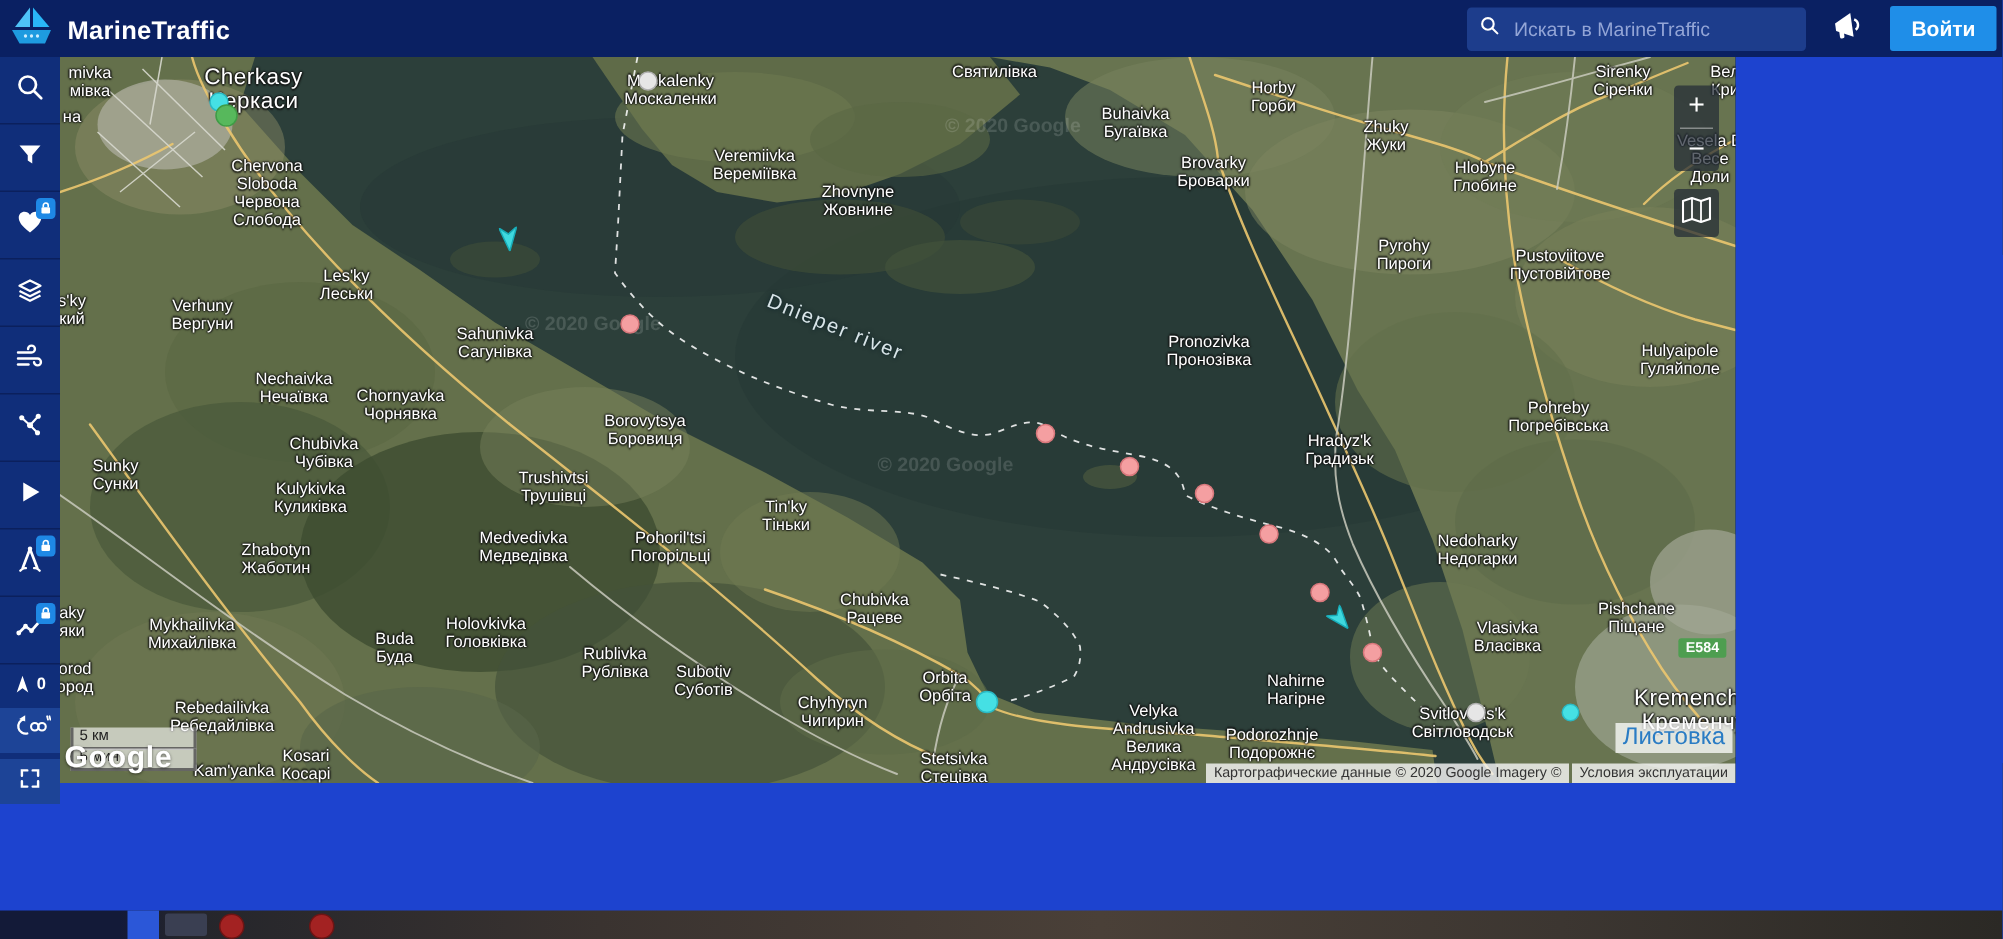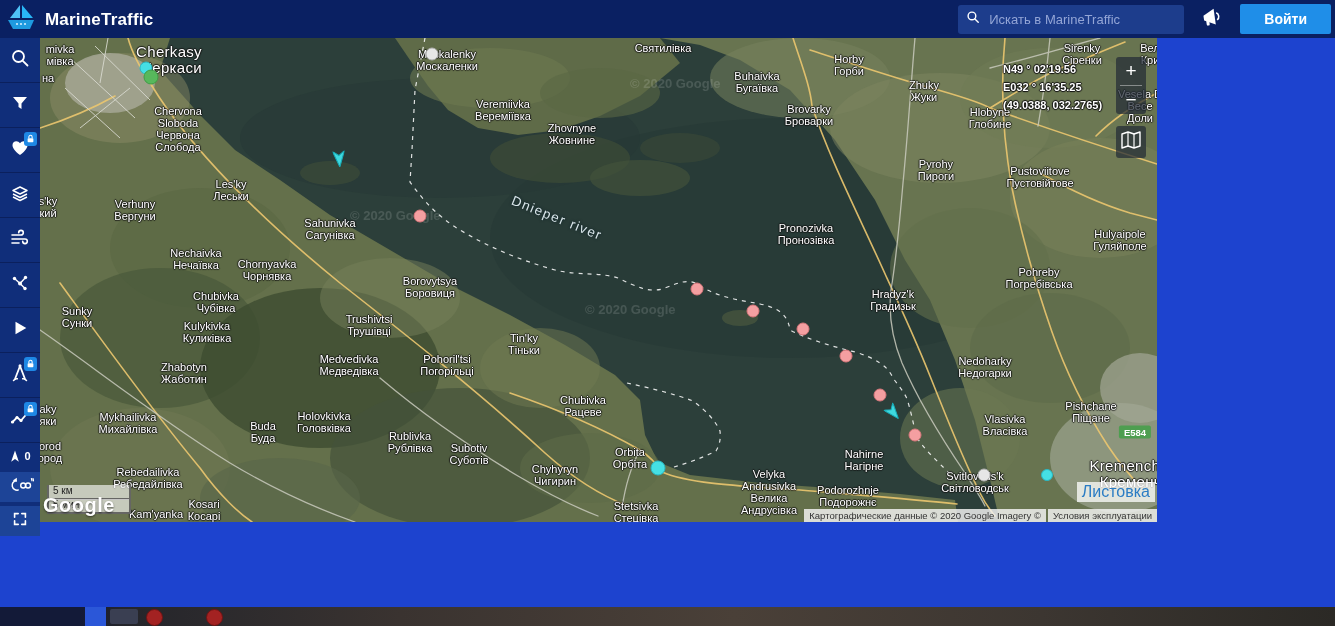--- a/index.html
+++ b/index.html
@@ -15,42 +15,42 @@
   .nav-item.active{color:#fff;font-weight:bold;}
   .chev{display:inline-block;width:6px;height:6px;border-right:1.6px solid #c9d4f0;
     border-bottom:1.6px solid #c9d4f0;transform:rotate(45deg);margin-left:7px;vertical-align:2px;}
   .topbar-right{position:absolute;right:4px;top:0;height:38px;display:flex;align-items:center;gap:17px;}
   .searchbox{width:210px;height:29px;background:#1d3d8c;border-radius:3px;display:flex;
     align-items:center;padding:0 8px;gap:7px;}
   .searchbox input{flex:1;background:transparent;border:none;outline:none;color:#fff;font-size:13px;
     font-family:"Liberation Sans",sans-serif;}
   .searchbox input::placeholder{color:#93a5d6;}
   .login-btn{background:#1f8ee8;color:#fff;font-size:14px;font-weight:bold;border:none;
-    border-radius:2px;padding:7px 24px;cursor:pointer;font-family:"Liberation Sans",sans-serif;}
+    border-radius:2px;padding:7px 14px;cursor:pointer;font-family:"Liberation Sans",sans-serif;}
   .mega{transform:rotate(-8deg);}
 
   
   .sidebar{position:absolute;left:0;top:38px;width:40px;height:498px;background:#102e7a;z-index:19;}
   .sb-item{position:relative;width:40px;height:44px;display:flex;align-items:center;justify-content:center;
     border-bottom:1px solid rgba(8,22,70,.55);cursor:pointer;}
   .sb-count{height:26px;border-bottom:none;display:flex;align-items:center;justify-content:center;gap:3px;}
   .sb-count span{color:#fff;font-size:11px;font-weight:bold;}
   .sb-lite{height:30px;background:#1d4497;border-bottom:none;margin:3px 0 4px 0;}
   .lock-badge{position:absolute;top:4px;right:3px;width:13px;height:14px;background:#1e88e5;
     border-radius:3px;display:flex;align-items:center;justify-content:center;}
 
   
   .map{position:absolute;left:40px;top:38px;width:1117px;height:484px;overflow:hidden;
     background:#2c3f3a;z-index:5;cursor:grab;}
   .terrain{position:absolute;left:0;top:0;z-index:1;}
   .map-label{position:absolute;transform:translateX(-50%);text-align:center;color:#fff;
     font-size:11px;line-height:12px;white-space:nowrap;z-index:3;
     text-shadow:1px 0 1px rgba(20,20,20,.85),-1px 0 1px rgba(20,20,20,.85),
       0 1px 1px rgba(20,20,20,.85),0 -1px 1px rgba(20,20,20,.85);}
-  .map-label.big{font-size:15px;line-height:16px;letter-spacing:.3px;text-align:right;}
+  .map-label.big{font-size:15px;line-height:16px;letter-spacing:.3px;}
   .watermark{position:absolute;color:rgba(255,255,255,.14);font-size:13px;font-weight:bold;z-index:2;
     white-space:nowrap;}
   .river-label{position:absolute;left:517px;top:180px;transform:translate(-50%,-50%) rotate(22deg);
     color:#d9e5e9;font-size:13.5px;letter-spacing:1.5px;z-index:3;
     text-shadow:0 0 3px rgba(0,25,35,.9);}
   .marker{position:absolute;z-index:4;transform:translate(-50%,-50%);cursor:pointer;}
   .marker.dot{border-radius:50%;}
   .marker.pink{background:#f49fa1;border:1px solid #d9787c;}
   .marker.cyan{background:#45e0e4;border:1px solid #2ab9c4;}
   .marker.green{background:#57b85c;border:1px solid #3f9c46;}
@@ -593,25 +593,20 @@
       </div>
     <div>
         <div class="watermark" style="left: 310px; top: 170px;">© 2020 Google</div>
         <div class="watermark" style="left: 545px; top: 264px;">© 2020 Google</div>
         <div class="watermark" style="left: 590px; top: 38px;">© 2020 Google</div>
       </div>
 
     <div class="river-label">Dnieper river</div>
     <div class="e584">E584</div>
 
-    <div class="coords">
-      <div>N49 ° 02'19.56</div>
-      <div>E032 ° 16'35.25</div>
-      <div>(49.0388, 032.2765)</div>
-    </div>
 
     <div class="zoom-panel">
       <div class="zoom-btn">+</div>
       <div class="zoom-divider"></div>
       <div class="zoom-btn">−</div>
     </div>
     <div class="maptype-btn">
       <span>
         <svg width="20" height="18" viewBox="0 0 20 18">
           <path d="M1,3 L7,1 L13,3 L19,1 V15 L13,17 L7,15 L1,17 Z" fill="none" stroke="#fff" stroke-width="1.4" stroke-linejoin="round"></path>

